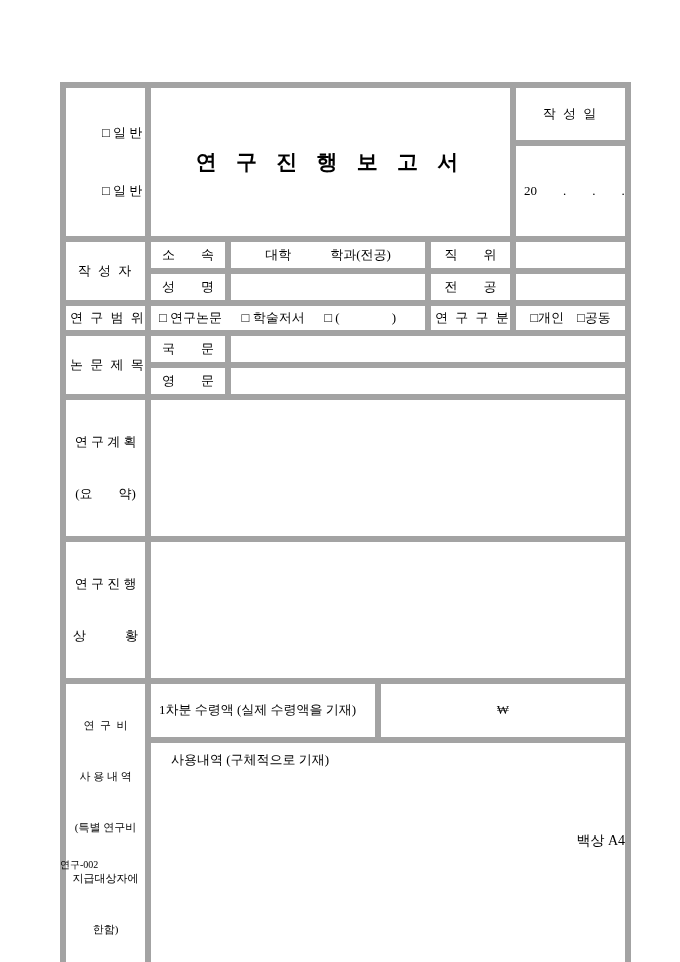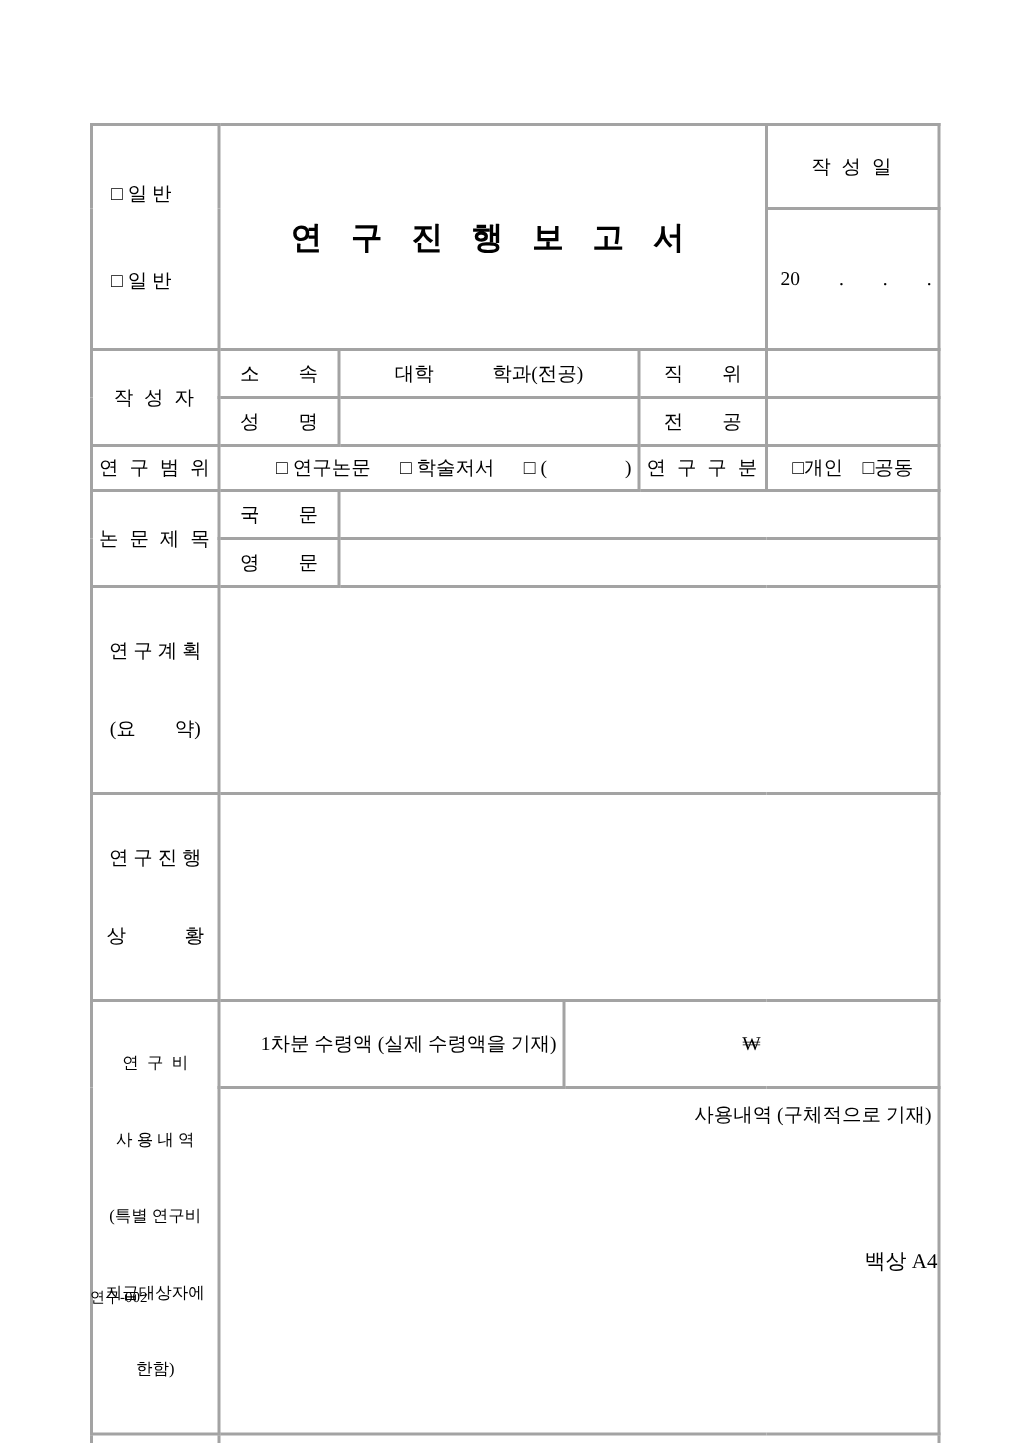--- a/index.html
+++ b/index.html
@@ -14,39 +14,39 @@
   table.form {
     position: absolute;
     left: 60px;
     top: 82px;
     width: 565px;
     border-collapse: collapse;
     table-layout: fixed;
     border: 2px solid #000;
   }
   td {
-    border: 2px solid #a3a3a3;
+    border: 6px solid #a3a3a3;
     font-size: 13px;
     text-align: center;
     vertical-align: middle;
     padding: 0 4px;
     white-space: pre;
     overflow: hidden;
   }
-  .tl { text-align: right; padding-left: 8px; }
+  .tl { text-align: left; padding-left: 8px; }
   .top { vertical-align: top; padding-top: 8px; padding-left: 20px; }
   .ls2 { letter-spacing: 2px; }
   .title-cell {
     font-size: 21px;
     font-weight: bold;
     letter-spacing: 7px;
     margin-left: 36px;
   }
   .type-cell { text-align: left; padding-left: 12px; }
-  .type-cell div { line-height: 26px; }
+  .type-cell div { line-height: 26px; margin-left: 24px; }
   .stack div { line-height: 20px; }
   .exp-label div { line-height: 19px; font-size: 11px; }
   .date-cell { text-align: right; padding-left: 8px; }
   .footer-left {
     position: absolute;
     left: 60px;
     top: 858px;
     font-size: 10px;
   }
   .footer-right {

